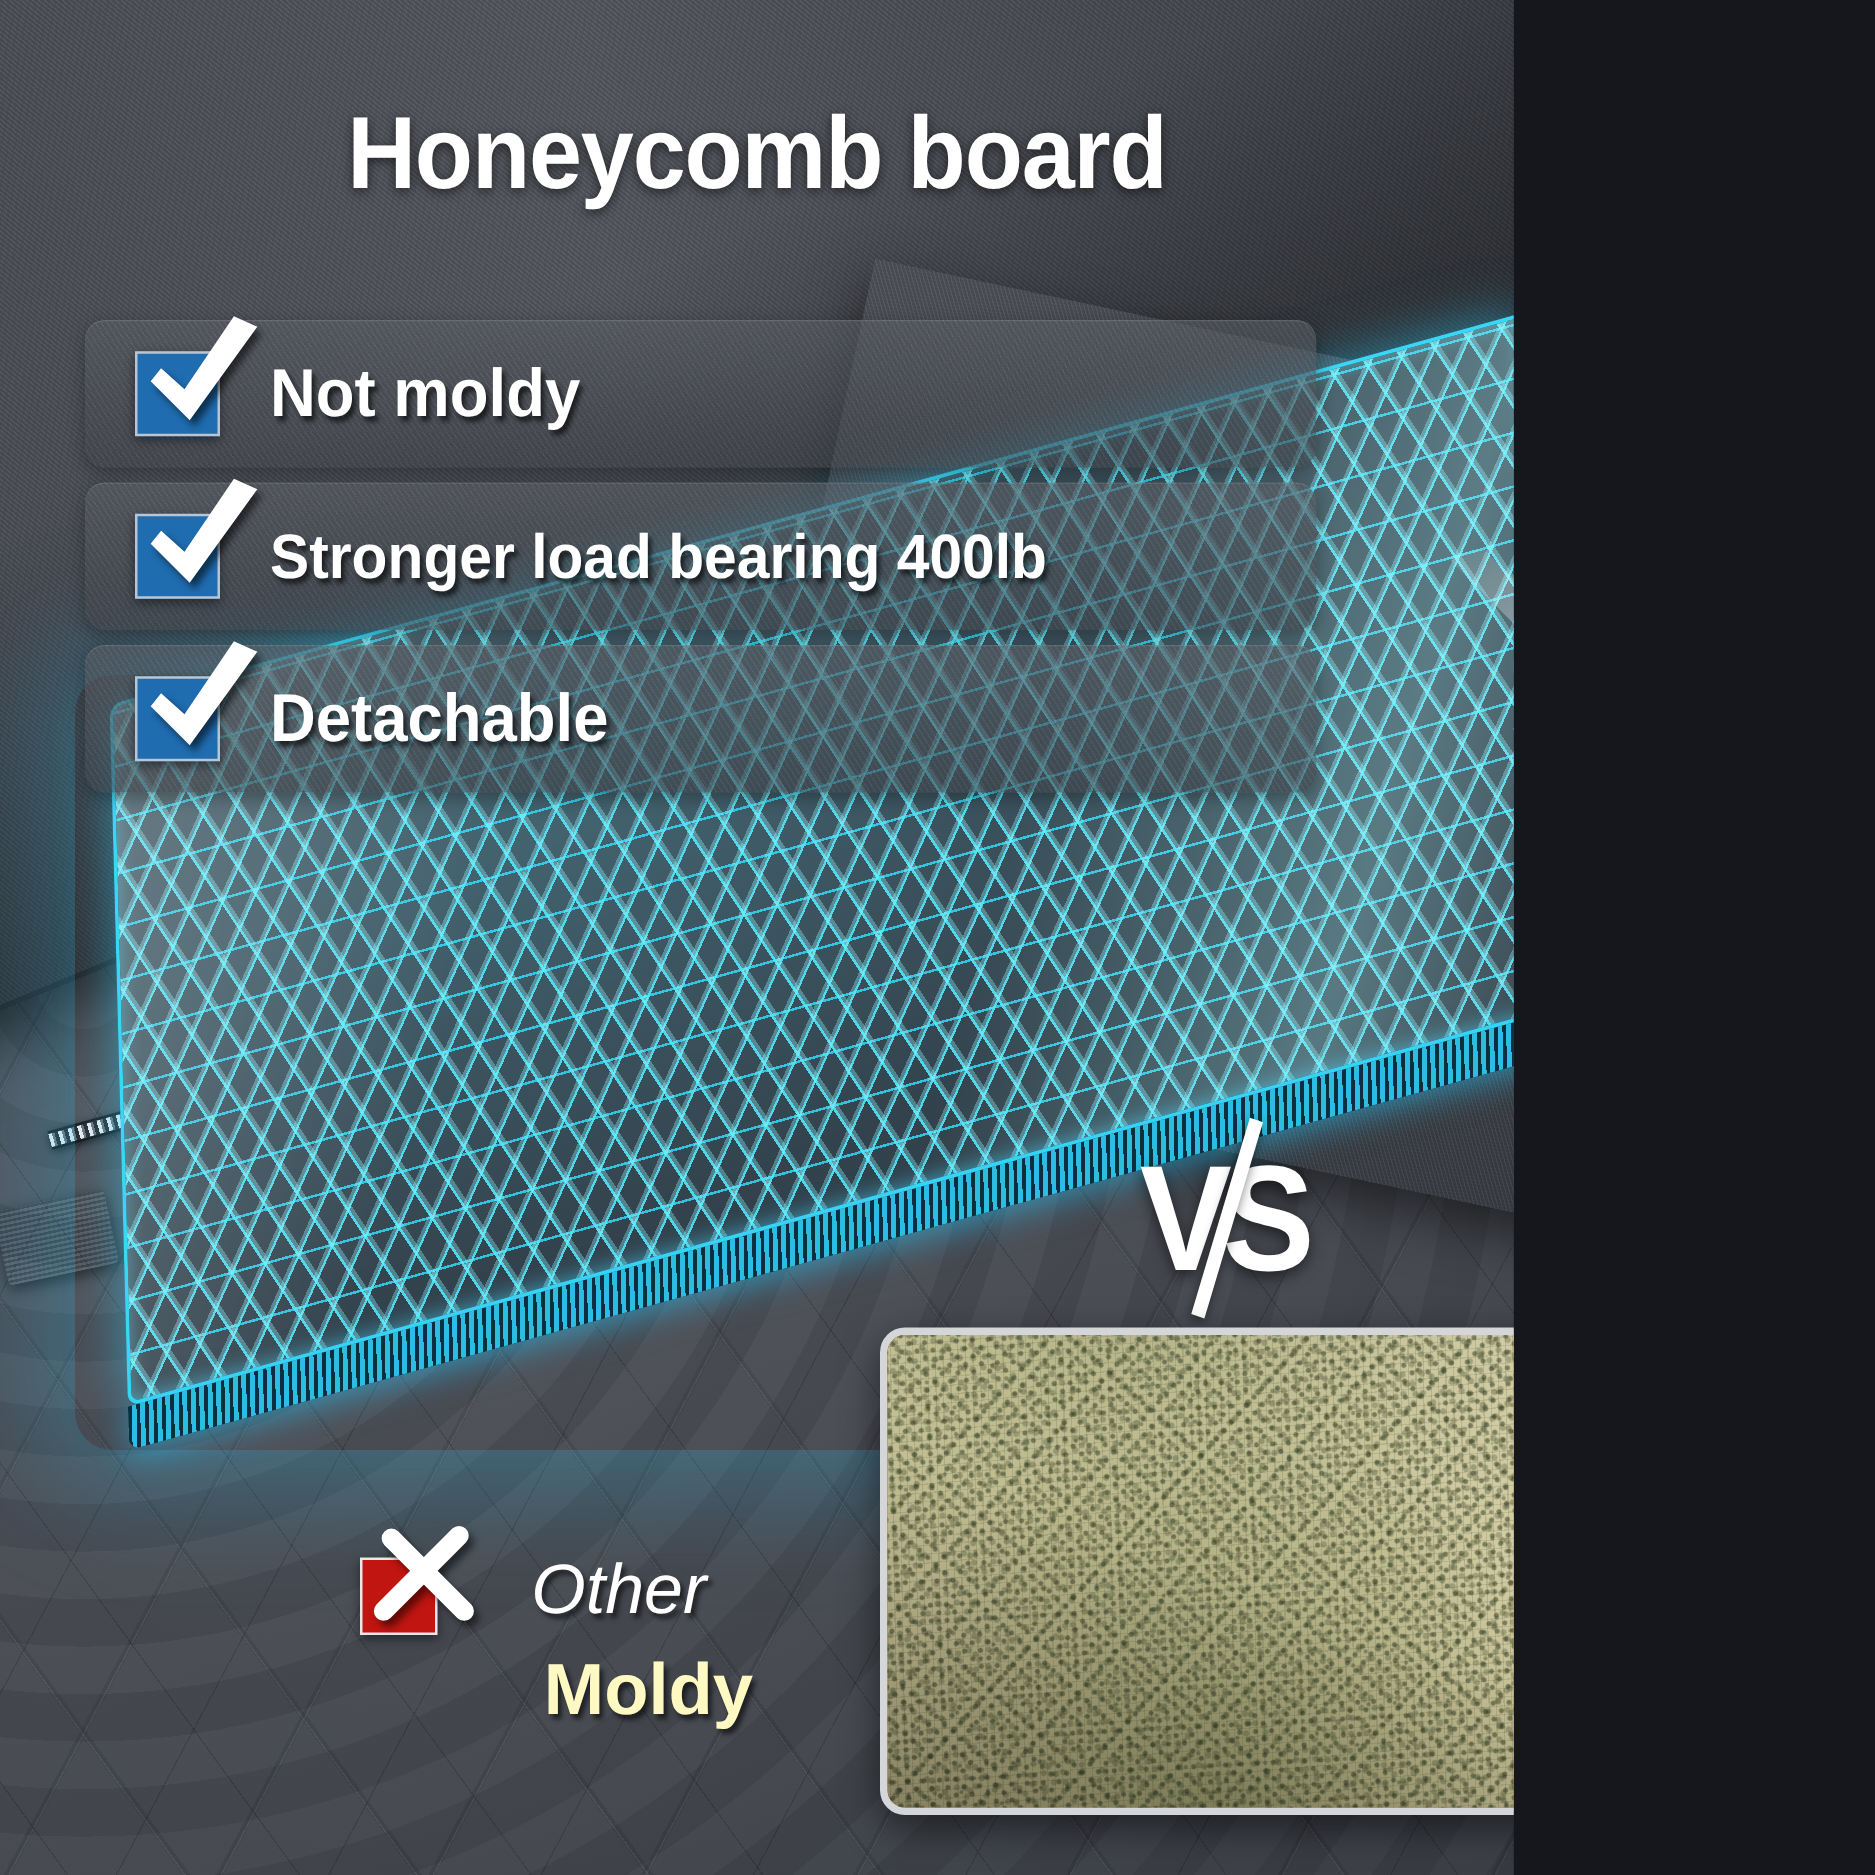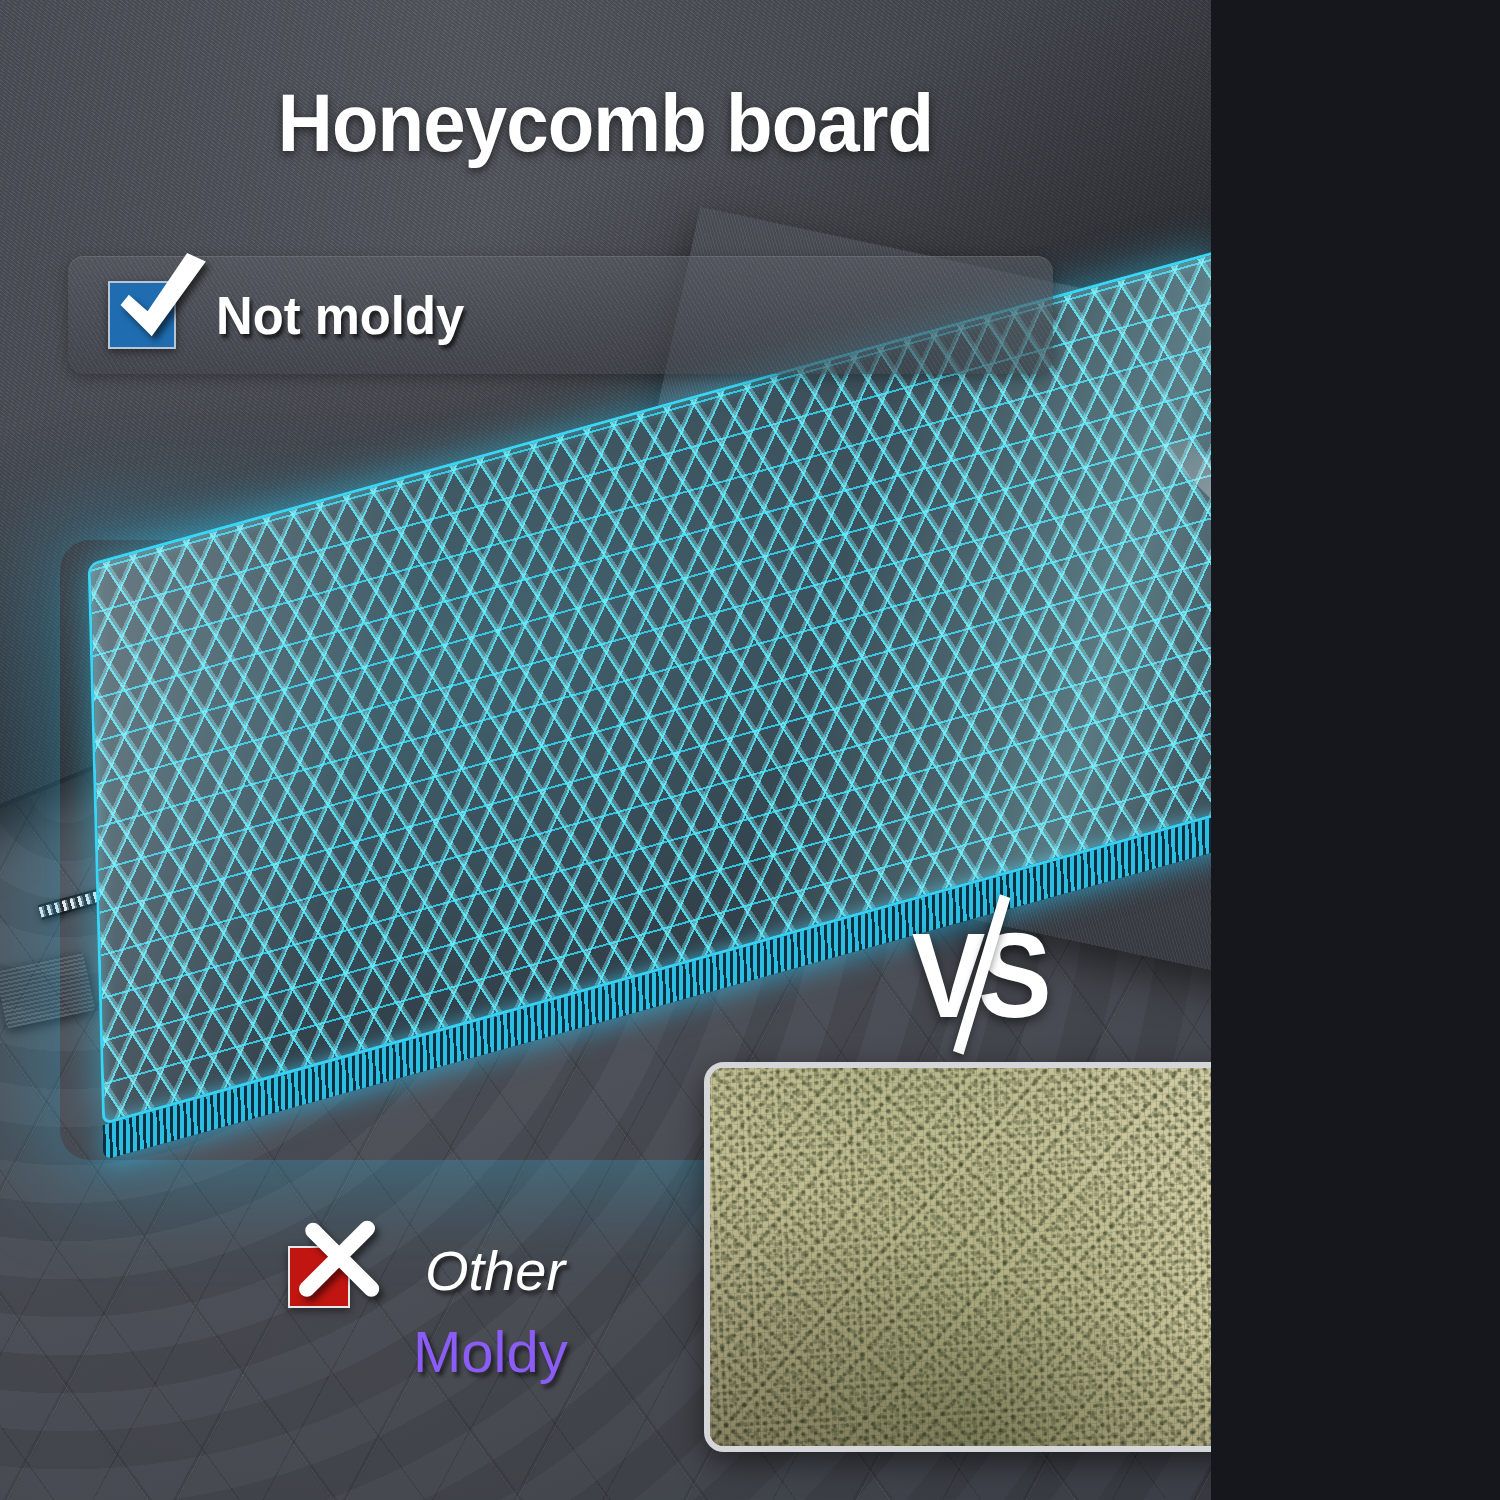--- a/index.html
+++ b/index.html
@@ -261,22 +261,22 @@
     width:104px; height:104px;
     filter:drop-shadow(4px 5px 3px rgba(0,0,0,.5));
   }
   .other-text-1 {
     position:absolute; left:137px; top:0px;
     color:#ffffff; font-size:56px; font-weight:normal;
     text-shadow:3px 4px 4px rgba(0,0,0,.6);
     font-style:italic;
   }
   .other-text-2 {
-    position:absolute; left:125px; top:80px;
-    color:#8b5cf6; font-size:58px; font-weight:normal;
+    position:absolute; left:147px; top:80px;
+    color:#fef9c3; font-size:58px; font-weight:bold;
     text-shadow:3px 4px 4px rgba(0,0,0,.6);
   }
 
   
   .inset {
     position:absolute;
     left:704px; top:1062px; width:730px; height:390px;
     border:6px solid #d4d6da;
     border-radius:20px;
     overflow:hidden;
@@ -358,21 +358,37 @@
 
     <div class="feature-row row-1">
       <div class="check-box">
         <svg class="check-mark" viewBox="0 0 100 100">
           <path d="M14 52 L22 42 L40 58 L78 2 L96 10 L44 82 Z" fill="#ffffff"></path>
         </svg>
       </div>
       <div class="feature-label">Not moldy</div>
     </div>
 
-
+    <div class="feature-row row-2">
+      <div class="check-box">
+        <svg class="check-mark" viewBox="0 0 100 100">
+          <path d="M14 52 L22 42 L40 58 L78 2 L96 10 L44 82 Z" fill="#ffffff"></path>
+        </svg>
+      </div>
+      <div class="feature-label"><span class="light">Stronger load bearing </span><span class="heavy">400lb</span></div>
+    </div>
+
+    <div class="feature-row row-3">
+      <div class="check-box">
+        <svg class="check-mark" viewBox="0 0 100 100">
+          <path d="M14 52 L22 42 L40 58 L78 2 L96 10 L44 82 Z" fill="#ffffff"></path>
+        </svg>
+      </div>
+      <div class="feature-label">Detachable</div>
+    </div>
 
   </div>
 
   <svg class="arrow" viewBox="0 0 340 260">
     <defs>
       <linearGradient id="arrowFade" x1="0" y1="0" x2="1" y2="1">
         <stop offset="0%" stop-color="#ffffff" stop-opacity="0.05"></stop>
         <stop offset="55%" stop-color="#ffffff" stop-opacity="0.65"></stop>
         <stop offset="100%" stop-color="#ffffff" stop-opacity="1"></stop>
       </linearGradient>

